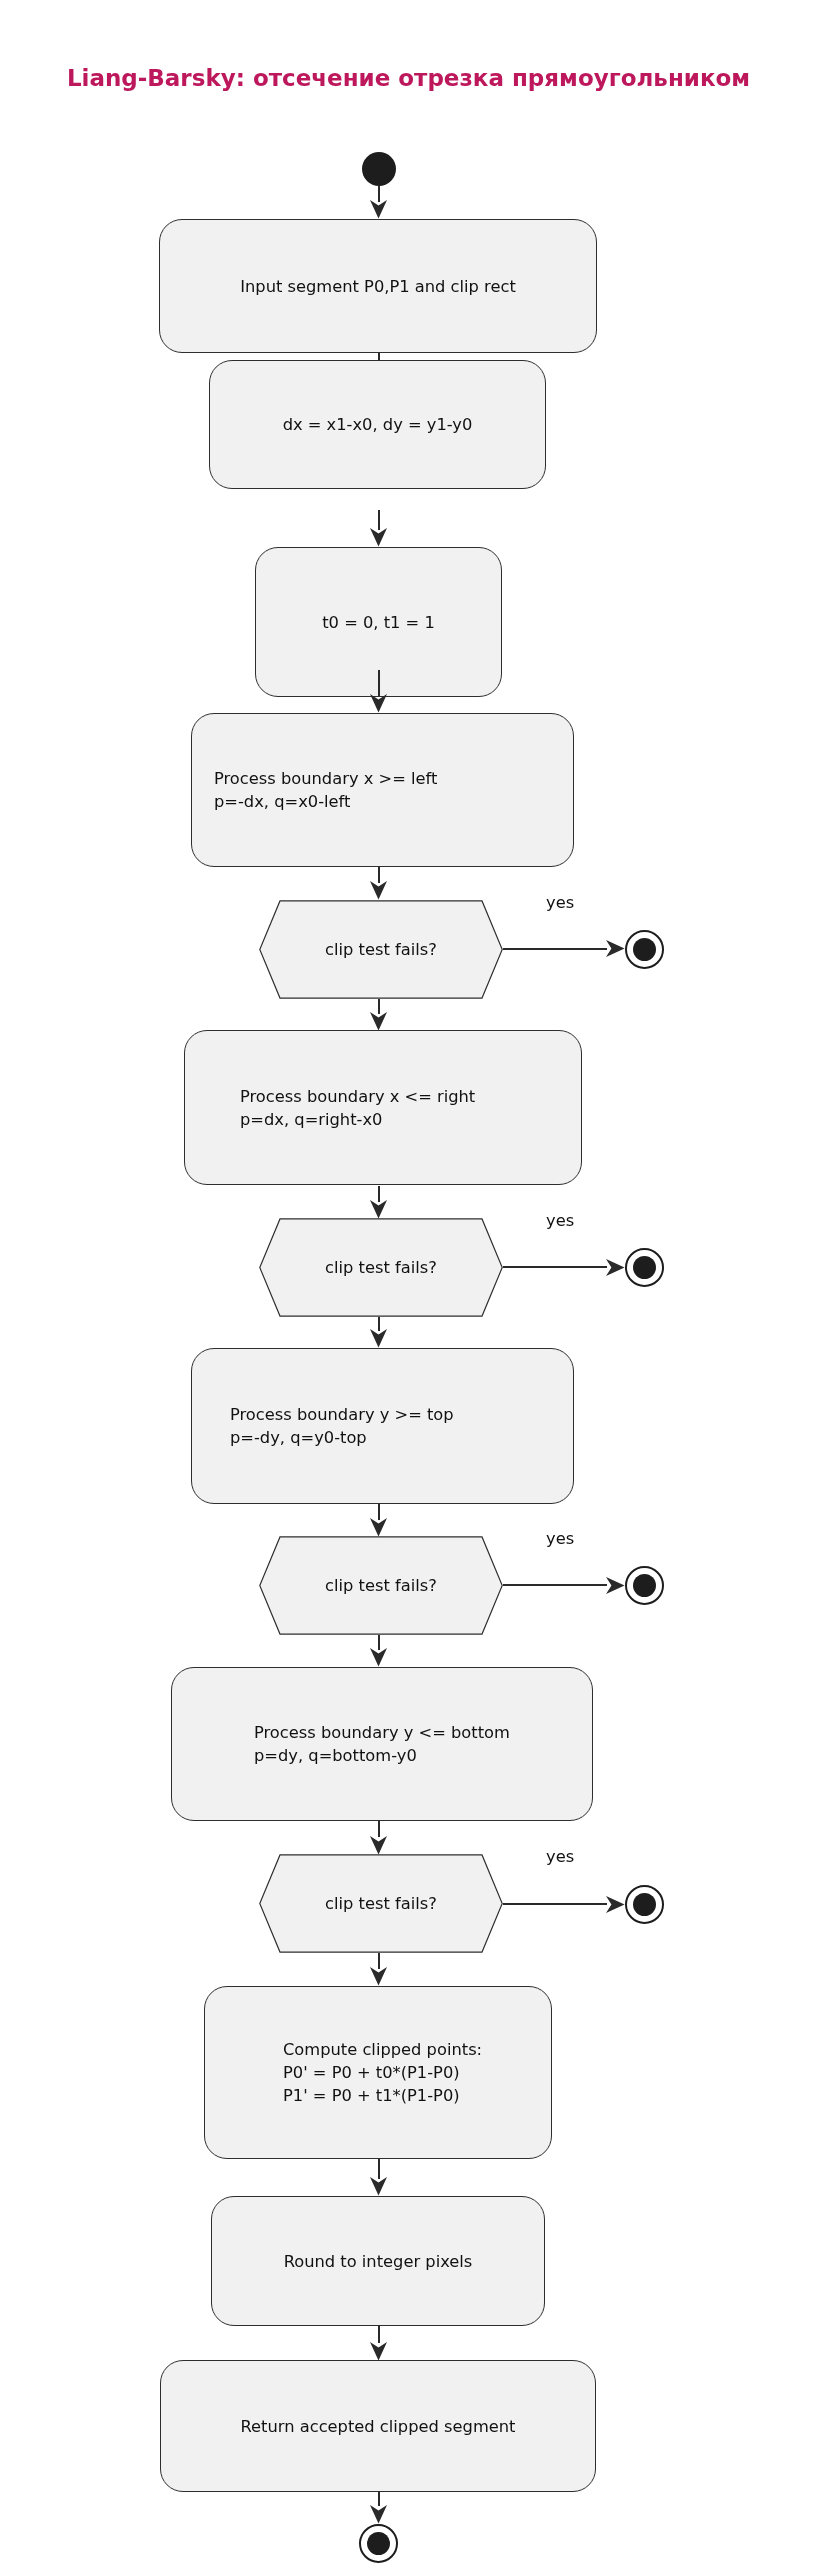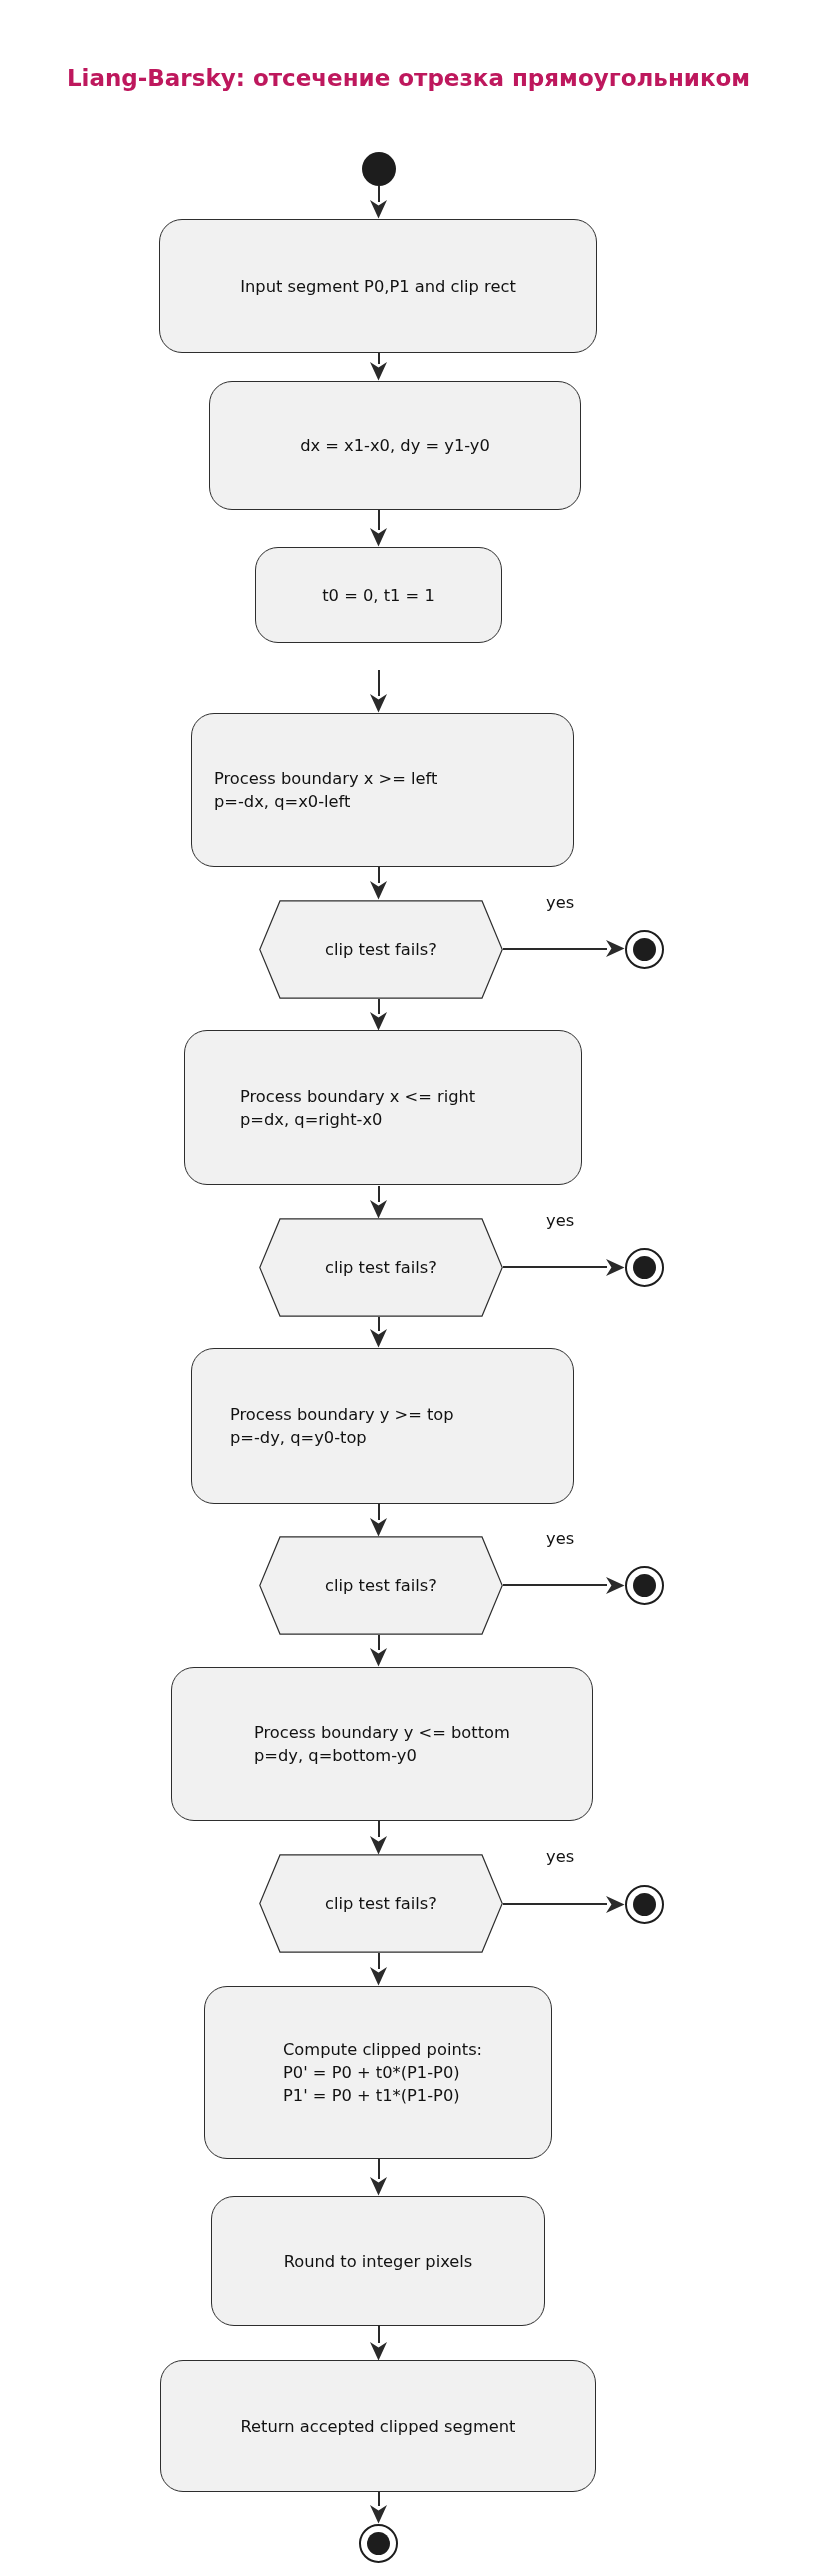--- a/index.html
+++ b/index.html
@@ -66,29 +66,29 @@
     </svg>
 
   <div class="activity center" style="left:159px;top:219px;width:438px;height:134px">
     <div>Input segment P0,P1 and clip rect</div>
   </div>
   <div class="vline" style="top:353px;height:11px"></div>
   <svg class="dart" style="left:370px;top:362px" width="17" height="18.6" viewBox="0 0 22 24">
       <polygon points="0,0 11,24 22,0 11,7"></polygon>
     </svg>
 
-  <div class="activity center" style="left:209px;top:381px;width:372px;height:129px">
+  <div class="activity center" style="left:209px;top:360px;width:337px;height:129px">
     <div>dx = x1-x0, dy = y1-y0</div>
   </div>
   <div class="vline" style="top:510px;height:20px"></div>
   <svg class="dart" style="left:370px;top:528px" width="17" height="18.6" viewBox="0 0 22 24">
       <polygon points="0,0 11,24 22,0 11,7"></polygon>
     </svg>
 
-  <div class="activity center" style="left:255px;top:547px;width:247px;height:96px">
+  <div class="activity center" style="left:255px;top:547px;width:247px;height:150px">
     <div>t0 = 0, t1 = 1</div>
   </div>
   <div class="vline" style="top:670px;height:25.6px"></div>
   <svg class="dart" style="left:370px;top:694px" width="17" height="18.6" viewBox="0 0 22 24">
       <polygon points="0,0 11,24 22,0 11,7"></polygon>
     </svg>
 
   <div class="activity leftal" style="left:191px;top:713px;width:383px;height:154px;padding-left:22px">
     <div>Process boundary x &gt;= left</div>
     <div>p=-dx, q=x0-left</div>

